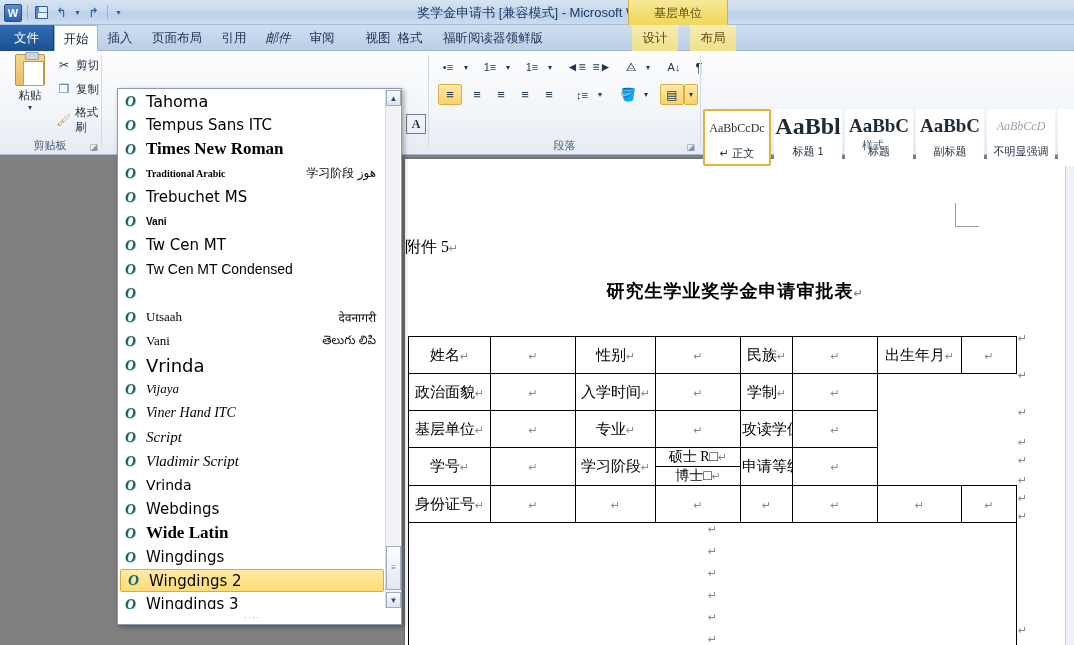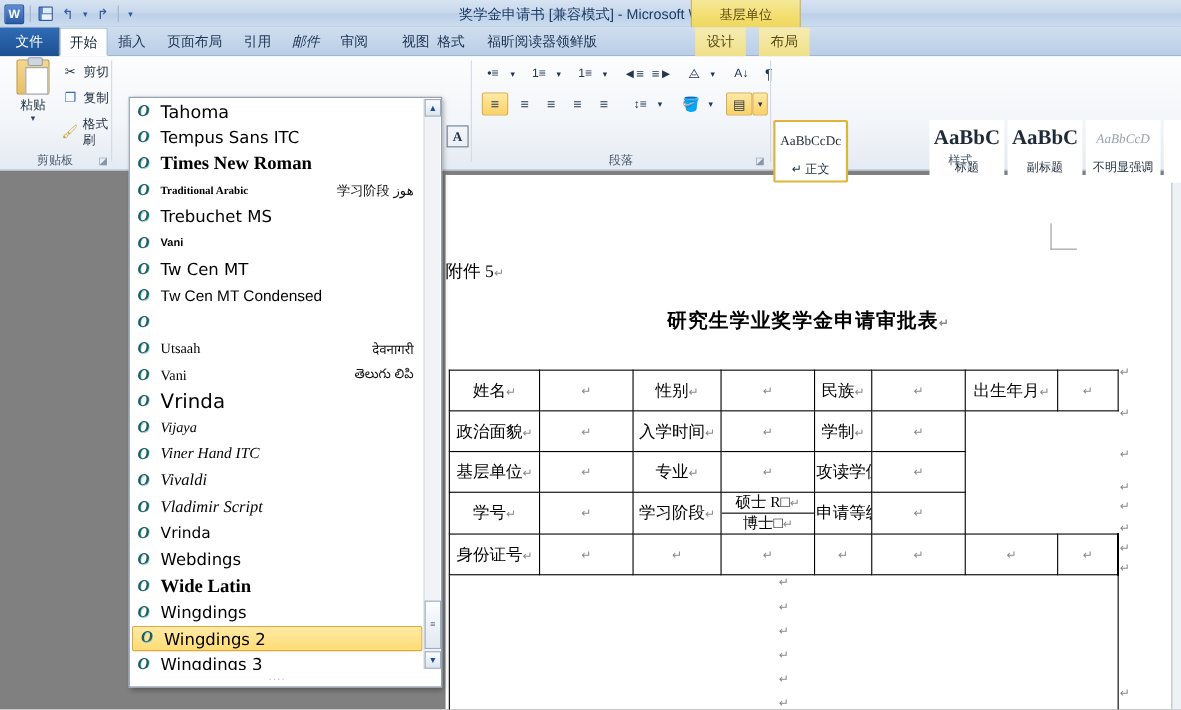--- a/index.html
+++ b/index.html
@@ -491,20 +491,24 @@
       <div style="position:absolute;bottom:3px;right:2px;font-size:9px;color:#8795a8;">◪</div>
     </div>
     <div class="grp-div" style="left:700px;"></div>
 
     <div class="grp" style="left:703px;width:371px;">
       <div id="styles-host" style="position:absolute;left:0;top:0;width:371px;height:80px;">
           <div class="stylebox sel" style="left: 0px;">
             <div class="style-prev" style="font-size: 12px; font-weight: normal; font-style: normal; color: rgb(31, 42, 56); line-height: 34px; overflow: hidden; white-space: nowrap;">AaBbCcDc</div>
             <div class="style-name">↵ 正文</div>
           </div>
+          <div class="stylebox" style="left: 71px;">
+            <div class="style-prev" style="font-size: 24px; font-weight: bold; font-style: normal; color: rgb(31, 42, 56); line-height: 34px; overflow: hidden; white-space: nowrap;">AaBbl</div>
+            <div class="style-name">标题 1</div>
+          </div>
           <div class="stylebox" style="left: 142px;">
             <div class="style-prev" style="font-size: 19px; font-weight: bold; font-style: normal; color: rgb(31, 42, 56); line-height: 34px; overflow: hidden; white-space: nowrap;">AaBbC</div>
             <div class="style-name">标题</div>
           </div>
           <div class="stylebox" style="left: 213px;">
             <div class="style-prev" style="font-size: 19px; font-weight: bold; font-style: normal; color: rgb(31, 42, 56); line-height: 34px; overflow: hidden; white-space: nowrap;">AaBbC</div>
             <div class="style-name">副标题</div>
           </div>
           <div class="stylebox" style="left: 284px;">
             <div class="style-prev" style="font-size: 12px; font-weight: normal; font-style: italic; color: rgb(154, 163, 174); line-height: 34px; overflow: hidden; white-space: nowrap;">AaBbCcD</div>
@@ -620,21 +624,21 @@
         <div class="fd-item">
           <span class="otf-ico">O</span>
           <span class="fd-name" style="font-family: &quot;Liberation Serif&quot;, serif; font-size: 13px; font-weight: normal; font-style: italic;">Vijaya</span>
         </div>
         <div class="fd-item">
           <span class="otf-ico">O</span>
           <span class="fd-name" style="font-family: &quot;Liberation Serif&quot;, serif; font-size: 14px; font-weight: normal; font-style: italic;">Viner Hand ITC</span>
         </div>
         <div class="fd-item">
           <span class="otf-ico">O</span>
-          <span class="fd-name" style="font-family: &quot;Liberation Serif&quot;, serif; font-size: 15px; font-weight: normal; font-style: italic;">Vivaldi</span>
+          <span class="fd-name" style="font-family: &quot;Liberation Serif&quot;, serif; font-size: 15px; font-weight: normal; font-style: italic;">Script</span>
         </div>
         <div class="fd-item">
           <span class="otf-ico">O</span>
           <span class="fd-name" style="font-family: &quot;Liberation Serif&quot;, serif; font-size: 15px; font-weight: normal; font-style: italic;">Vladimir Script</span>
         </div>
         <div class="fd-item">
           <span class="otf-ico">O</span>
           <span class="fd-name" style="font-family: &quot;DejaVu Sans&quot;, sans-serif; font-size: 14px; font-weight: normal; font-style: normal;">Vrinda</span>
         </div>
         <div class="fd-item">

